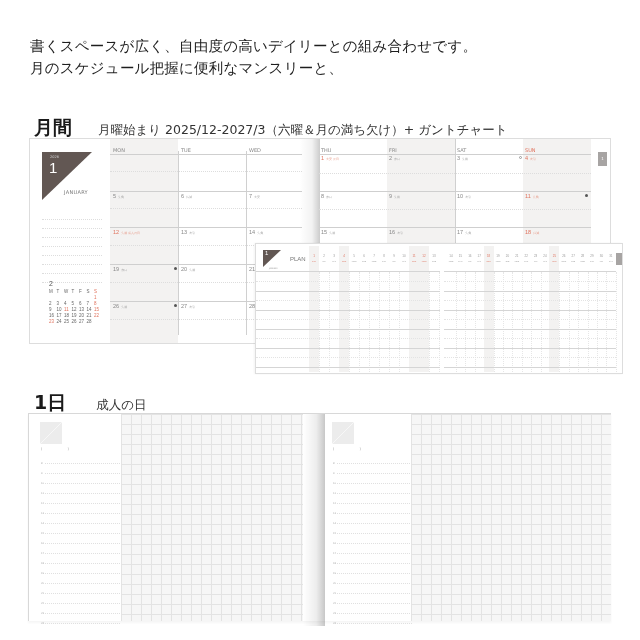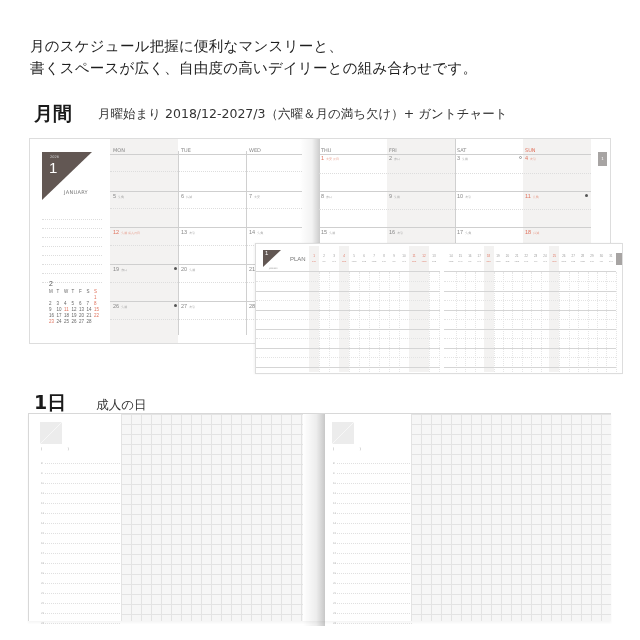--- a/index.html
+++ b/index.html
@@ -3,21 +3,21 @@
 <meta charset="utf-8">
 <style>
   * { box-sizing: border-box; margin: 0; padding: 0; }
   html, body { width: 640px; height: 640px; background: #ffffff; overflow: hidden; }
   body { position: relative; font-family: "DejaVu Sans", "Liberation Sans", sans-serif; color: #222; }
 
   .intro { position: absolute; left: 30px; top: 35px; font-size: 14.5px; line-height: 22px; color: #1e1e1e; letter-spacing: 0.2px; }
   .section-head { position: absolute; left: 34px; display: flex; align-items: baseline; }
   .section-head .big { font-size: 19px; font-weight: bold; color: #1a1a1a; }
   .section-head .sub { font-size: 12.5px; color: #333; margin-left: 26px; }
-  .monthly-head { top: 101px; align-items: center; }
+  .monthly-head { top: 115px; }
   .daily-head { top: 390px; }
   .daily-head .sub { margin-left: 30px; }
 
   
   .monthly-spread { position: absolute; left: 29px; top: 138px; width: 582px; height: 206px; background: #fff; border: 1px solid #ddd; }
   .mleft { position: absolute; left: 0; top: 0; width: 286px; height: 204px; }
   .mright { position: absolute; left: 289px; top: 0; width: 292px; height: 204px; }
   .gutter { position: absolute; left: 270px; top: 0; width: 20px; height: 204px; background: linear-gradient(to right, rgba(0,0,0,0) 0%, rgba(0,0,0,0.05) 60%, rgba(0,0,0,0.2) 100%); }
 
   .month-tri { position: absolute; left: 12px; top: 13px; width: 50px; height: 48px; background: #625753; clip-path: polygon(0 0, 100% 0, 0 100%); }
@@ -81,27 +81,27 @@
   .dot-grid { position: absolute; top: 0; height: 207px; background-color: #f6f6f6;
     background-image: linear-gradient(to right, #e3e3e3 1px, transparent 1px), linear-gradient(to bottom, #e3e3e3 1px, transparent 1px);
     background-size: 10px 10px; }
   .dpage-left .dot-grid { left: 92px; width: 182px; }
   .dpage-right .dot-grid { left: 90px; width: 200px; }
 </style>
 </head>
 <body>
 
 <div class="intro">
+  <div>書くスペースが広く、自由度の高いデイリーとの組み合わせです。</div>
   <div>月のスケジュール把握に便利なマンスリーと、</div>
-  <div>書くスペースが広く、自由度の高いデイリーとの組み合わせです。</div>
 </div>
 
 <div class="section-head monthly-head">
   <span class="big">月間</span>
-  <span class="sub">月曜始まり 2018/12-2027/3（六曜＆月の満ち欠け）+ ガントチャート</span>
+  <span class="sub">月曜始まり 2025/12-2027/3（六曜＆月の満ち欠け）+ ガントチャート</span>
 </div>
 
 <div class="monthly-spread">
   <div class="mleft">
     <div class="month-tri"></div>
     <div class="month-year">2026</div>
     <div class="month-num">1</div>
     <div class="month-name">JANUARY</div>
     <div class="memo-lines">
       <div></div>

